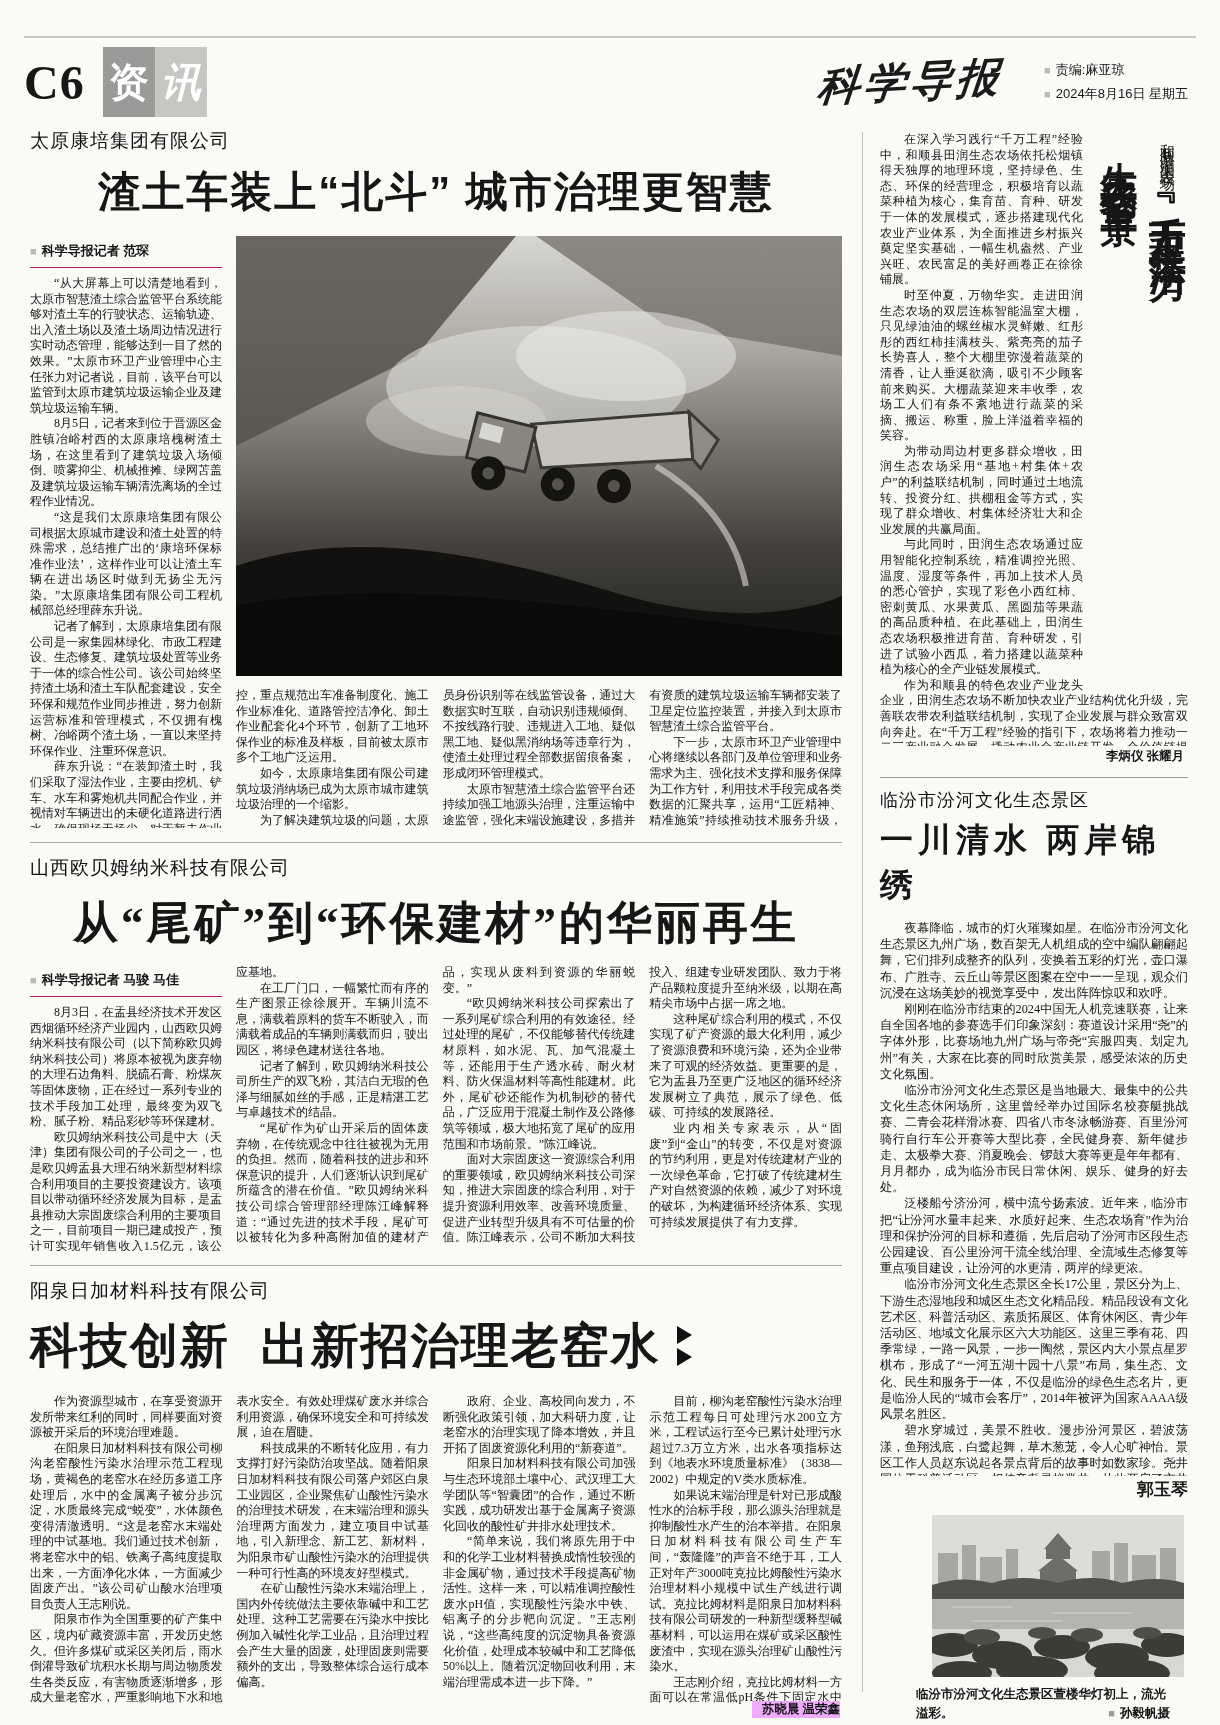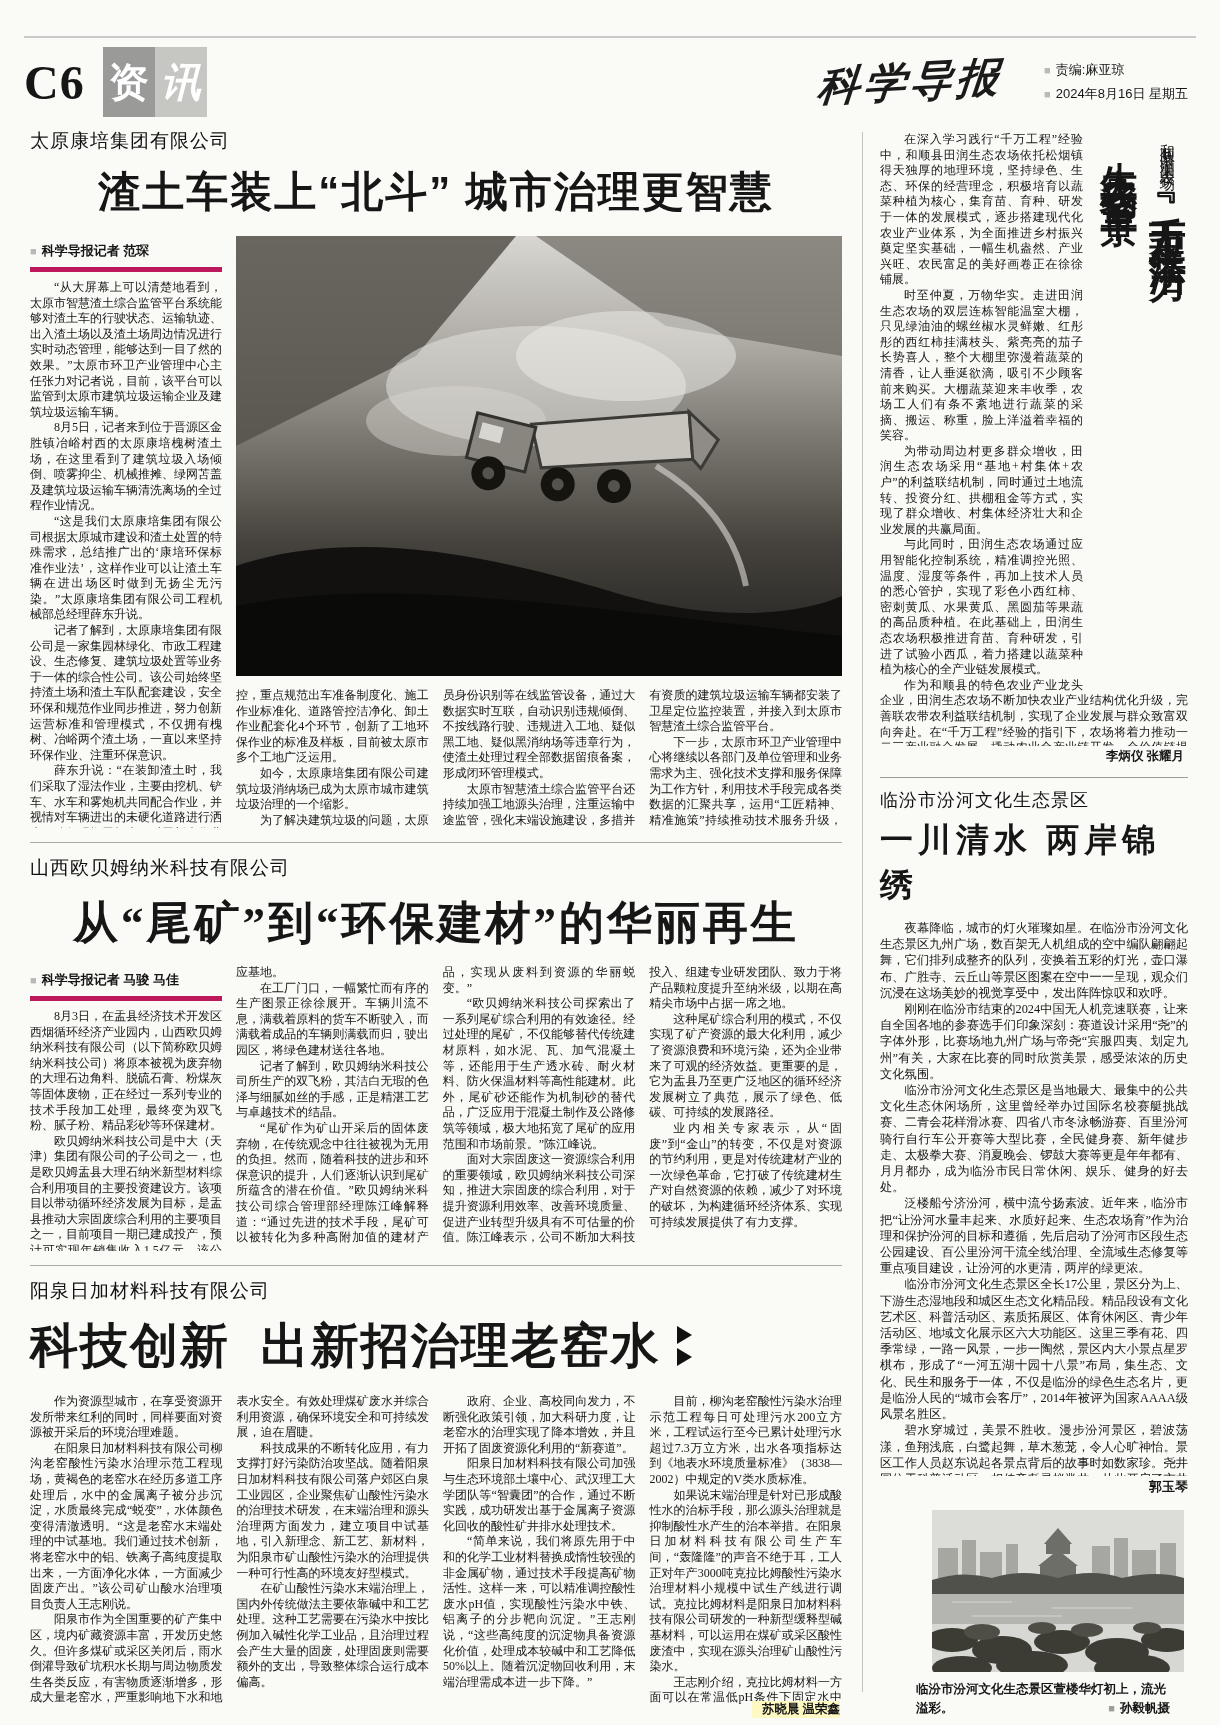--- a/index.html
+++ b/index.html
@@ -20,21 +20,21 @@
   .sq { color:#b9b9b7; font-size:11px; margin-right:5px; }
 
   
   .leftblock { position:absolute; left:30px; top:128px; width:812px; }
   .vdiv { position:absolute; left:862px; top:132px; height:1560px; width:1px; background:#c0c0be; }
   .rightblock { position:absolute; left:880px; top:132px; width:308px; }
 
   .kicker { font-size:19px; letter-spacing:1px; color:#111; }
   .bodytext p { font-size:12px; line-height:15.6px; text-align:justify; text-indent:2em; margin:0; }
   .bodytext p.cont { text-indent:0; }
-  .byline { font-family:"Liberation Sans",sans-serif; font-weight:bold; font-size:13px; padding:6px 0 7px; border-bottom:5px solid #be185d; margin-bottom:8px; }
+  .byline { font-family:"Liberation Sans",sans-serif; font-weight:bold; font-size:13px; padding:6px 0 7px; border-bottom:1px solid #be185d; margin-bottom:8px; }
   .artdiv { border:none; border-top:1px solid #a8a8a6; margin:14px 0 12px; }
 
   
   .headline1 { font-family:"Liberation Sans","DejaVu Sans",sans-serif; font-weight:700; font-size:42px; letter-spacing:2px; text-align:center; margin:10px 0 16px; }
   .a1-body { display:flex; gap:14px; height:592px; overflow:hidden; }
   .a1-col1 { width:192px; flex:none; overflow:hidden; }
   .a1-right { flex:1; display:flex; flex-direction:column; }
   .a1-photo { height:440px; margin-bottom:12px; background:#2a2a27; }
   .a1-photo svg { display:block; width:100%; height:100%; }
   .a1-rest { column-count:3; column-gap:14px; flex:1; overflow:hidden; }
@@ -44,37 +44,37 @@
   .a2-body { display:flex; gap:14px; height:286px; overflow:hidden; margin-top:2px; }
   .a2-col1 { width:192px; flex:none; overflow:hidden; }
   .a2-rest { flex:1; column-count:3; column-gap:14px; overflow:hidden; }
 
   
   .headline3 { font-family:Liberation Mono, monospace; font-weight:900; font-size:48px; letter-spacing:2px; margin:10px 0 16px; display:flex; align-items:center; gap:16px; }
   .arrows { display:flex; flex-direction:column; gap:4px; }
   .tri { width:0; height:0; border-left:15px solid #111; border-top:9px solid transparent; border-bottom:9px solid transparent; }
   .a3-wrap { position:relative; }
   .a3-body { column-count:4; column-gap:14px; height:324px; overflow:hidden; }
-  .a3-authors { position:absolute; right:2px; bottom:0; background:#fef9c3; padding-left:10px; font-weight:bold; font-size:12.5px; }
+  .a3-authors { position:absolute; right:2px; bottom:0; background:#f0abfc; padding-left:10px; font-weight:bold; font-size:12.5px; }
 
   
   .hs-body { height:614px; overflow:hidden; }
   .hs-title { float:right; height:552px; margin:0 0 8px 14px; display:flex; }
   .hs-big { writing-mode:vertical-rl; font-weight:bold; font-size:37px; line-height:1.15; letter-spacing:7px; font-family:"Liberation Serif",serif; }
   .hs-rightcol { display:flex; flex-direction:column; align-items:center; margin-left:6px; }
   .hs-kicker { writing-mode:vertical-rl; font-size:15px; letter-spacing:4px; margin-bottom:12px; }
   .hs-authors { text-align:right; font-weight:bold; font-size:12.5px; padding-right:4px; margin-top:2px; }
   .rule-right { border:none; border-top:1px solid #9b9b99; margin:12px 0 10px; }
 
   
   .lf-kicker { font-size:18px; }
   .lf-headline { font-family:"Liberation Sans","DejaVu Sans",sans-serif; font-weight:900; font-size:33px; letter-spacing:5px; margin:6px 0 12px; }
   .lf-body { height:556px; overflow:hidden; }
   .lf-body p { font-size:12.3px; line-height:16.2px; }
-  .lf-author { text-align:right; font-weight:bold; font-size:13px; margin-top:2px; }
+  .lf-author { text-align:right; font-weight:bold; font-size:17px; margin-top:2px; }
   .lf-photo { width:252px; height:162px; margin:14px 4px 8px 52px; background:#bdbdb9; }
   .lf-photo svg { display:block; width:100%; height:100%; }
   .lf-caption { width:254px; margin-left:36px; font-size:12.5px; font-weight:bold; line-height:19px; border-bottom:1px solid #555; padding-bottom:8px; }
   .lf-caption .credit { float:right; }
   .lf-caption .sq { color:#9c9c9a; font-size:11px; }
 </style>
 </head>
 <body>
 
 <div class="page">

